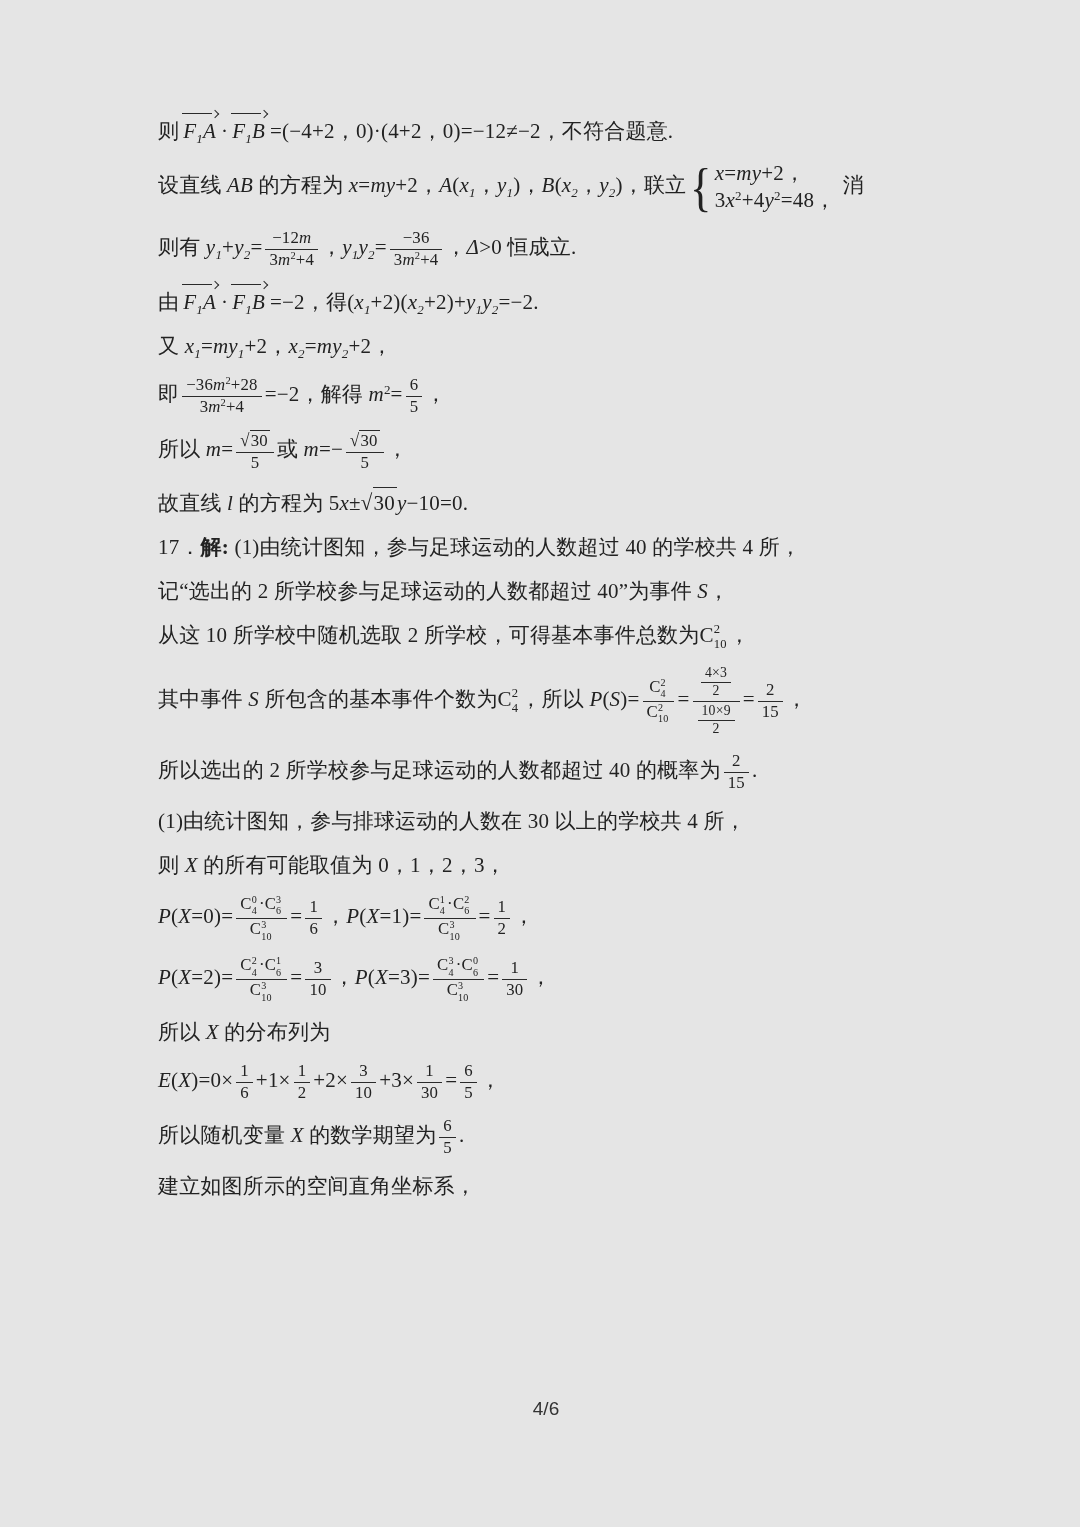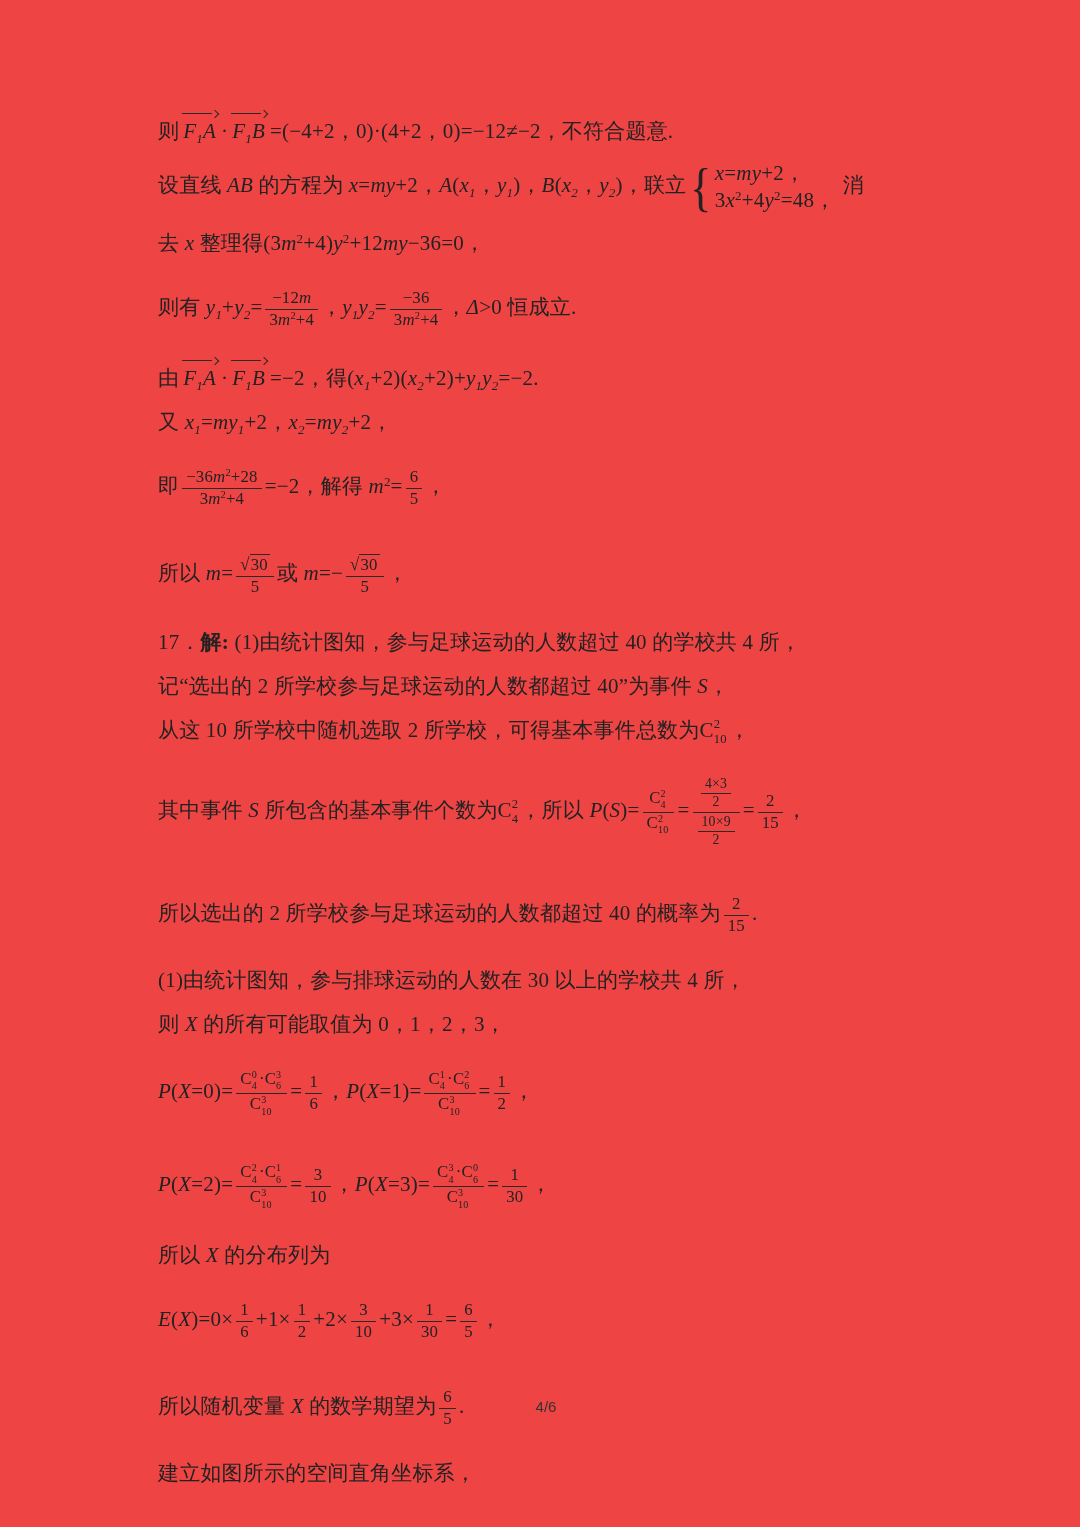--- a/index.html
+++ b/index.html
@@ -6,21 +6,21 @@
     margin: 0; padding: 0;
     background: #ffffff;
     width: 1080px; height: 1527px;
     position: relative;
     overflow: hidden;
     font-family: "Liberation Serif", "DejaVu Serif", serif;
     color: #222222;
   }
   .page {
     position: absolute; inset: 0;
-    background: #ef4444;
+    background: #e5e5e5;
     text-decoration: underline;
   }
   .content {
     position: absolute;
     left: 158px; top: 112px;
     width: 792px;
     font-size: 21px;
   }
   .ln {
     margin: 0 0 13px 0;
@@ -45,21 +45,21 @@
     line-height: 1;
     margin: 0 2px 0 0;
   }
   .ss .ss-t, .ss .ss-b { font-size: 0.6em; line-height: 1.15; }
   
   .frac {
     display: inline-flex;
     flex-direction: column;
     align-items: center;
     vertical-align: middle;
-    margin: 16px 3px;
+    margin: 0 3px;
     line-height: 1.2;
     text-align: center;
   }
   .frac > .num, .frac > .den { font-size: 0.8em; padding: 0 4px; }
   .frac > .num {
     border-bottom: 1.4px solid #2a2a2a;
     align-self: stretch;
     padding-bottom: 1px;
   }
   .frac > .den { align-self: stretch; }
@@ -116,39 +116,38 @@
     flex-direction: column;
     align-items: flex-start;
     line-height: 1.3;
     text-align: center;
   }
   .pageno {
     position: absolute;
     left: 12px; right: 0;
     top: 1398px;
     text-align: center;
-    font-size: 15px;
+    font-size: 19px;
     font-family: "Liberation Sans", "DejaVu Sans", sans-serif;
     color: #333333;
   }
 </style>
 </head>
 <body>
 
 <div class="page">
   <div class="content" id="doc-body">
       <div class="ln">则<span class="vec"><span class="mi">F</span><sub class="msub">1</sub><span class="mi">A</span></span>·<span class="vec"><span class="mi">F</span><sub class="msub">1</sub><span class="mi">B</span></span>=(−4+2，0)·(4+2，0)=−12≠−2，不符合题意.</div>
       <div class="ln">设直线 <span class="mi">AB</span> 的方程为 <span class="mi">x</span>=<span class="mi">my</span>+2，<span class="mi">A</span>(<span class="mi">x</span><sub class="msub">1</sub>，<span class="mi">y</span><sub class="msub">1</sub>)，<span class="mi">B</span>(<span class="mi">x</span><sub class="msub">2</sub>，<span class="mi">y</span><sub class="msub">2</sub>)，联立<span class="cases">
           <span class="brace">{</span>
           <span class="crows">
             <span class="crow"><span class="mi">x</span>=<span class="mi">my</span>+2，</span>
             <span class="crow">3<span class="mi">x</span><sup class="msup">2</sup>+4<span class="mi">y</span><sup class="msup">2</sup>=48，</span>
           </span>
         </span> 消</div>
-      <div class="ln">去 <span class="mi">x</span> 整理得(3<span class="mi">m</span><sup class="msup">2</sup>+4)<span class="mi">y</span><sup class="msup">2</sup>+12<span class="mi">my</span>−36=0，</div>
       <div class="ln">则有 <span class="mi">y</span><sub class="msub">1</sub>+<span class="mi">y</span><sub class="msub">2</sub>=<span class="frac">
           <span class="num">−12<span class="mi">m</span></span>
           <span class="den">3<span class="mi">m</span><sup class="msup">2</sup>+4</span>
         </span>，<span class="mi">y</span><sub class="msub">1</sub><span class="mi">y</span><sub class="msub">2</sub>=<span class="frac">
           <span class="num">−36</span>
           <span class="den">3<span class="mi">m</span><sup class="msup">2</sup>+4</span>
         </span>，<span class="mi">Δ</span>&gt;0 恒成立.</div>
       <div class="ln">由<span class="vec"><span class="mi">F</span><sub class="msub">1</sub><span class="mi">A</span></span>·<span class="vec"><span class="mi">F</span><sub class="msub">1</sub><span class="mi">B</span></span>=−2，得(<span class="mi">x</span><sub class="msub">1</sub>+2)(<span class="mi">x</span><sub class="msub">2</sub>+2)+<span class="mi">y</span><sub class="msub">1</sub><span class="mi">y</span><sub class="msub">2</sub>=−2.</div>
       <div class="ln">又 <span class="mi">x</span><sub class="msub">1</sub>=<span class="mi">my</span><sub class="msub">1</sub>+2，<span class="mi">x</span><sub class="msub">2</sub>=<span class="mi">my</span><sub class="msub">2</sub>+2，</div>
       <div class="ln">即<span class="frac">
@@ -158,20 +157,21 @@
           <span class="num">6</span>
           <span class="den">5</span>
         </span>，</div>
       <div class="ln">所以 <span class="mi">m</span>=<span class="frac">
           <span class="num"><span class="sqrt"><span class="rad">√</span><span class="sqb">30</span></span></span>
           <span class="den">5</span>
         </span>或 <span class="mi">m</span>=−<span class="frac">
           <span class="num"><span class="sqrt"><span class="rad">√</span><span class="sqb">30</span></span></span>
           <span class="den">5</span>
         </span>，</div>
+      <div class="ln">故直线 <span class="mi">l</span> 的方程为 5<span class="mi">x</span>±<span class="sqrt"><span class="rad">√</span><span class="sqb">30</span></span><span class="mi">y</span>−10=0.</div>
       <div class="ln">17．<span class="bd">解:</span> (1)由统计图知，参与足球运动的人数超过 40 的学校共 4 所，</div>
       <div class="ln">记“选出的 2 所学校参与足球运动的人数都超过 40”为事件 <span class="mi">S</span>，</div>
       <div class="ln">从这 10 所学校中随机选取 2 所学校，可得基本事件总数为C<span class="ss">
           <span class="ss-t">2</span>
           <span class="ss-b">10</span>
         </span>，</div>
       <div class="ln">其中事件 <span class="mi">S</span> 所包含的基本事件个数为C<span class="ss">
           <span class="ss-t">2</span>
           <span class="ss-b">4</span>
         </span>，所以 <span class="mi">P</span>(<span class="mi">S</span>)=<span class="frac">

